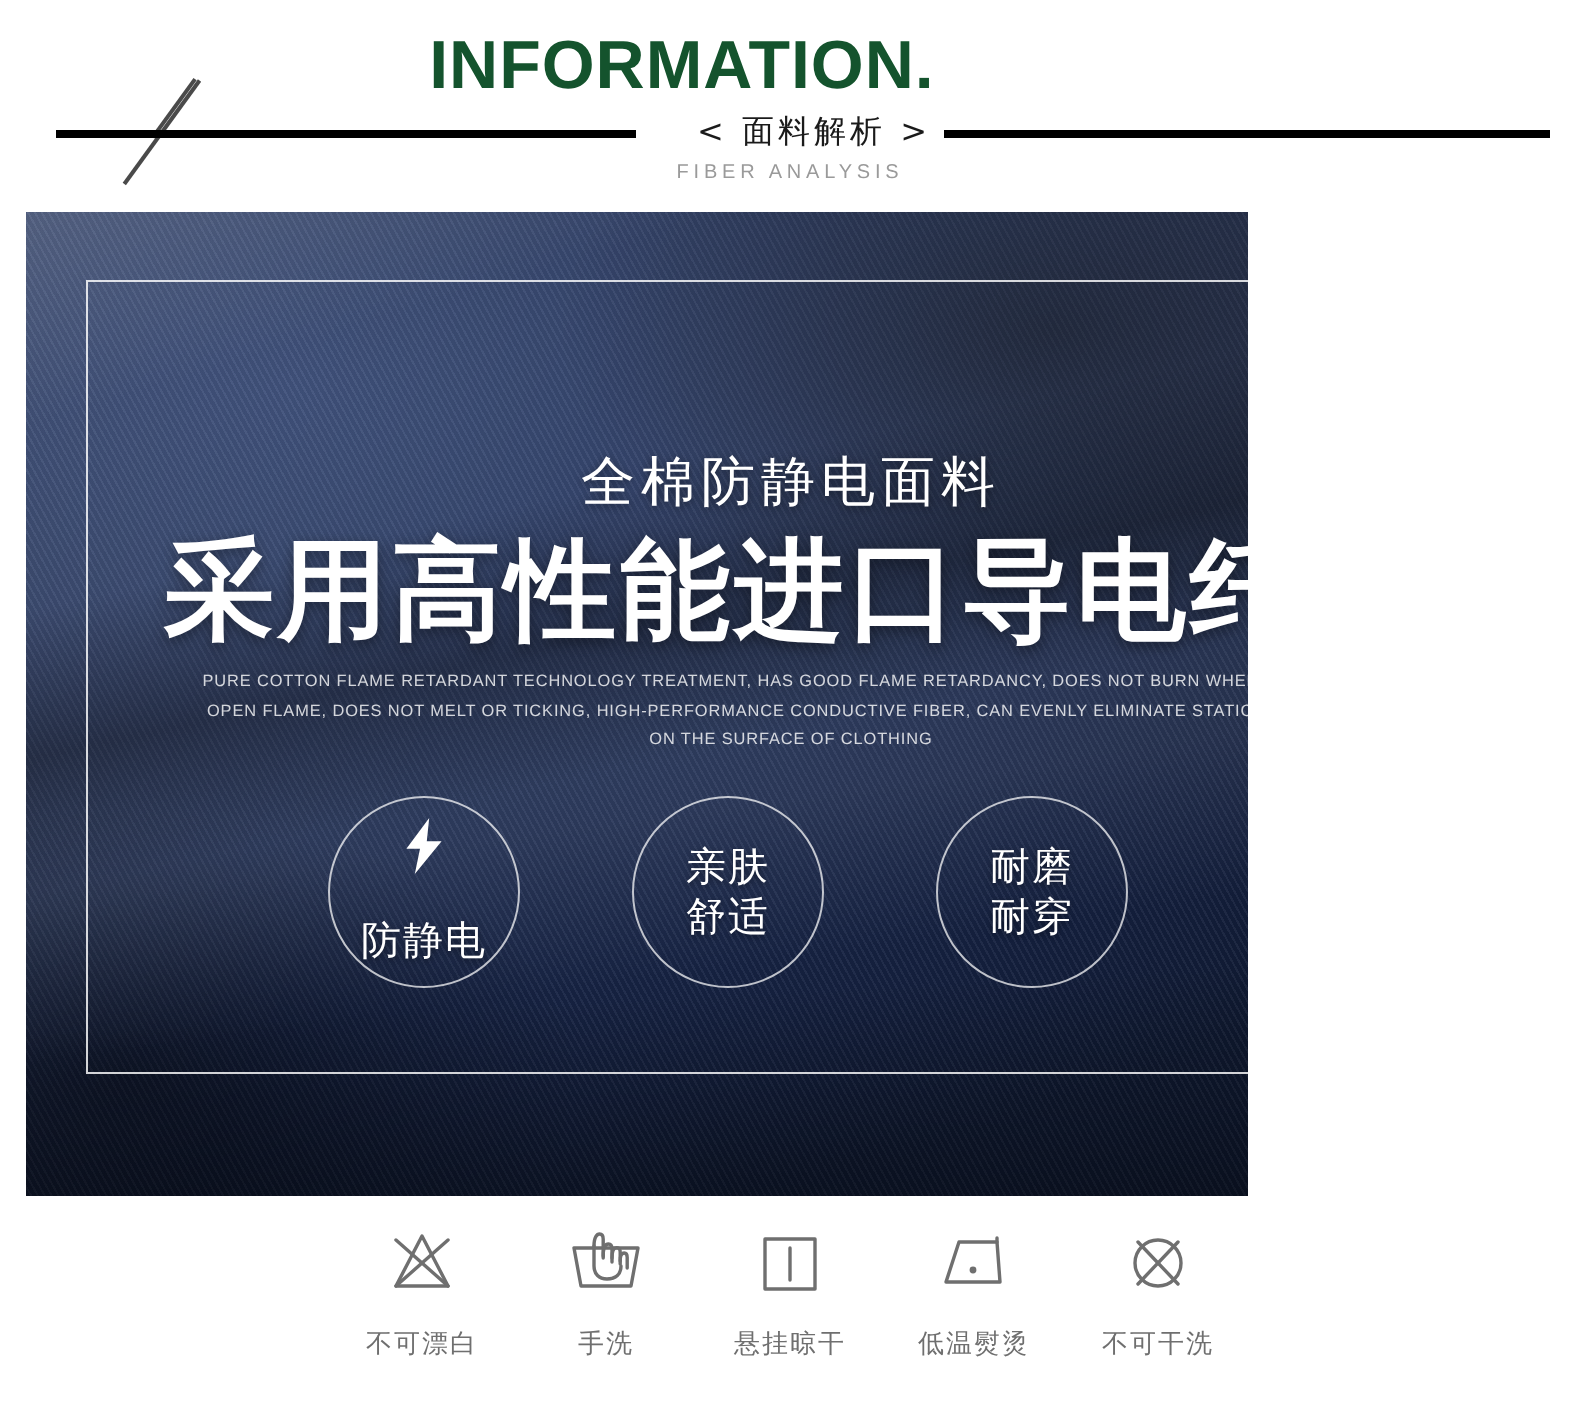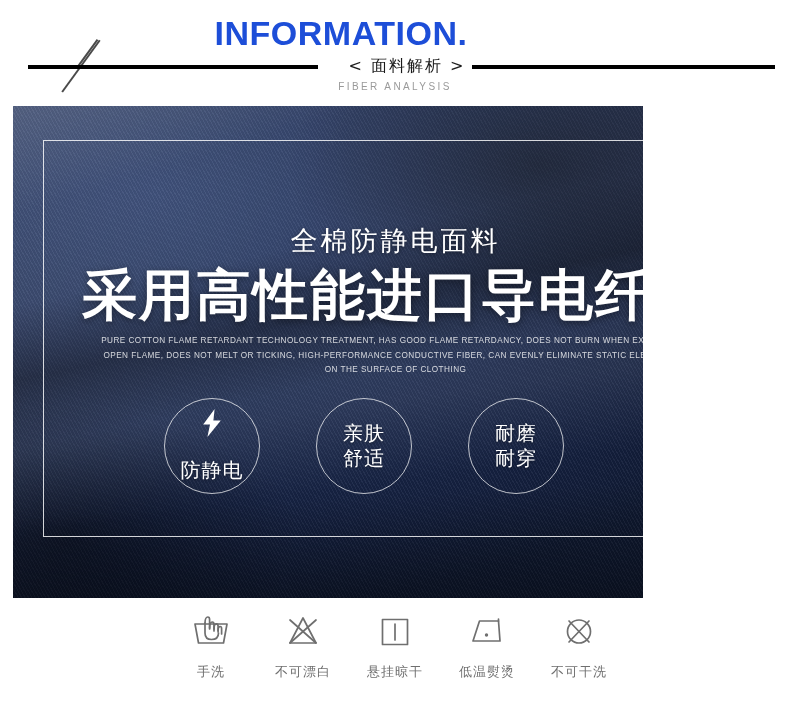--- a/index.html
+++ b/index.html
@@ -25,21 +25,21 @@
     background: #ffffff;
   }
   .hdr-title {
     position: absolute;
     left: 0; top: 14px;
     width: 682px;
     text-align: center;
     font-size: 34px;
     font-weight: bold;
     letter-spacing: 0.5px;
-    color: #1d4ed8;
+    color: #14532d;
     font-family: "Liberation Sans", "DejaVu Sans", sans-serif;
     line-height: 38px;
   }
   .rule {
     position: absolute;
     height: 4px;
     background: #000000;
     top: 65px;
   }
   .rule-left  { left: 28px;  width: 290px; }
@@ -95,21 +95,20 @@
   .hero {
     position: absolute;
     left: 13px;
     top: 106px;
     width: 611px;
     height: 492px;
     overflow: hidden;
     background:
       linear-gradient(118deg, rgba(255,255,255,0.055) 0%, rgba(255,255,255,0) 40%),
       radial-gradient(120% 85% at 22% 18%, #2c406e 0%, #22325a 38%, #172445 72%, #101a33 100%);
-    padding-left: 19px;
   }
   
   .hero::before {
     content: "";
     position: absolute;
     left: -20%; top: -20%;
     width: 140%; height: 140%;
     background-image: repeating-linear-gradient(
         61deg,
         rgba(255,255,255,0.052) 0px,
@@ -301,45 +300,45 @@
 
     </div>
   </div>
 </div>
 
 <div class="care">
 
   <div class="care-item">
     <svg class="care-glyph" viewBox="0 0 44 40">
       <g fill="none" stroke="#6f6f6f" stroke-width="1.7" stroke-linecap="round" stroke-linejoin="round">
+        <path d="M22 6 L35 31 L9 31 Z"></path>
+        <line x1="9" y1="8" x2="35" y2="31"></line>
+        <line x1="35" y1="8" x2="9" y2="31"></line>
+      </g>
+    </svg>
+    <div class="care-label">不可漂白</div>
+  </div>
+
+  <div class="care-item">
+    <svg class="care-glyph" viewBox="0 0 44 40">
+      <g fill="none" stroke="#6f6f6f" stroke-width="1.7" stroke-linecap="round" stroke-linejoin="round">
         <path d="M6 12 H38 L34.5 31 H9.5 Z"></path>
         <path d="M16 11 C16 6.5 17.5 5 18.8 5 C20 5 20.6 6 20.6 7.6 L20.6 17"></path>
         <path d="M20.6 16 C20.6 11.5 21.9 10 23.2 10 C24.4 10 25 11 25 12.6 L25 19"></path>
         <path d="M25 17 C25 13.2 26.2 11.8 27.4 11.8 C28.5 11.8 29.1 12.8 29.1 14.3 L29.1 20"></path>
         <path d="M29.1 18.5 C29.1 15.6 30.1 14.5 31.1 14.5 C32.1 14.5 32.6 15.4 32.6 16.7 L32.6 22"></path>
         <path d="M16 11 L16 21 C16 25 18.5 27.5 22.5 27.5 C27 27.5 29.5 25 29.5 21"></path>
       </g>
     </svg>
     <div class="care-label">手洗</div>
   </div>
 
   <div class="care-item">
     <svg class="care-glyph" viewBox="0 0 44 40">
       <g fill="none" stroke="#6f6f6f" stroke-width="1.7" stroke-linecap="round" stroke-linejoin="round">
-        <path d="M22 6 L35 31 L9 31 Z"></path>
-        <line x1="9" y1="8" x2="35" y2="31"></line>
-        <line x1="35" y1="8" x2="9" y2="31"></line>
-      </g>
-    </svg>
-    <div class="care-label">不可漂白</div>
-  </div>
-
-  <div class="care-item">
-    <svg class="care-glyph" viewBox="0 0 44 40">
-      <g fill="none" stroke="#6f6f6f" stroke-width="1.7" stroke-linecap="round" stroke-linejoin="round">
         <rect x="9.5" y="7.5" width="25" height="25"></rect>
         <line x1="22" y1="12" x2="22" y2="28"></line>
       </g>
     </svg>
     <div class="care-label">悬挂晾干</div>
   </div>
 
   <div class="care-item">
     <svg class="care-glyph" viewBox="0 0 44 40">
       <g fill="none" stroke="#6f6f6f" stroke-width="1.7" stroke-linecap="round" stroke-linejoin="round">

